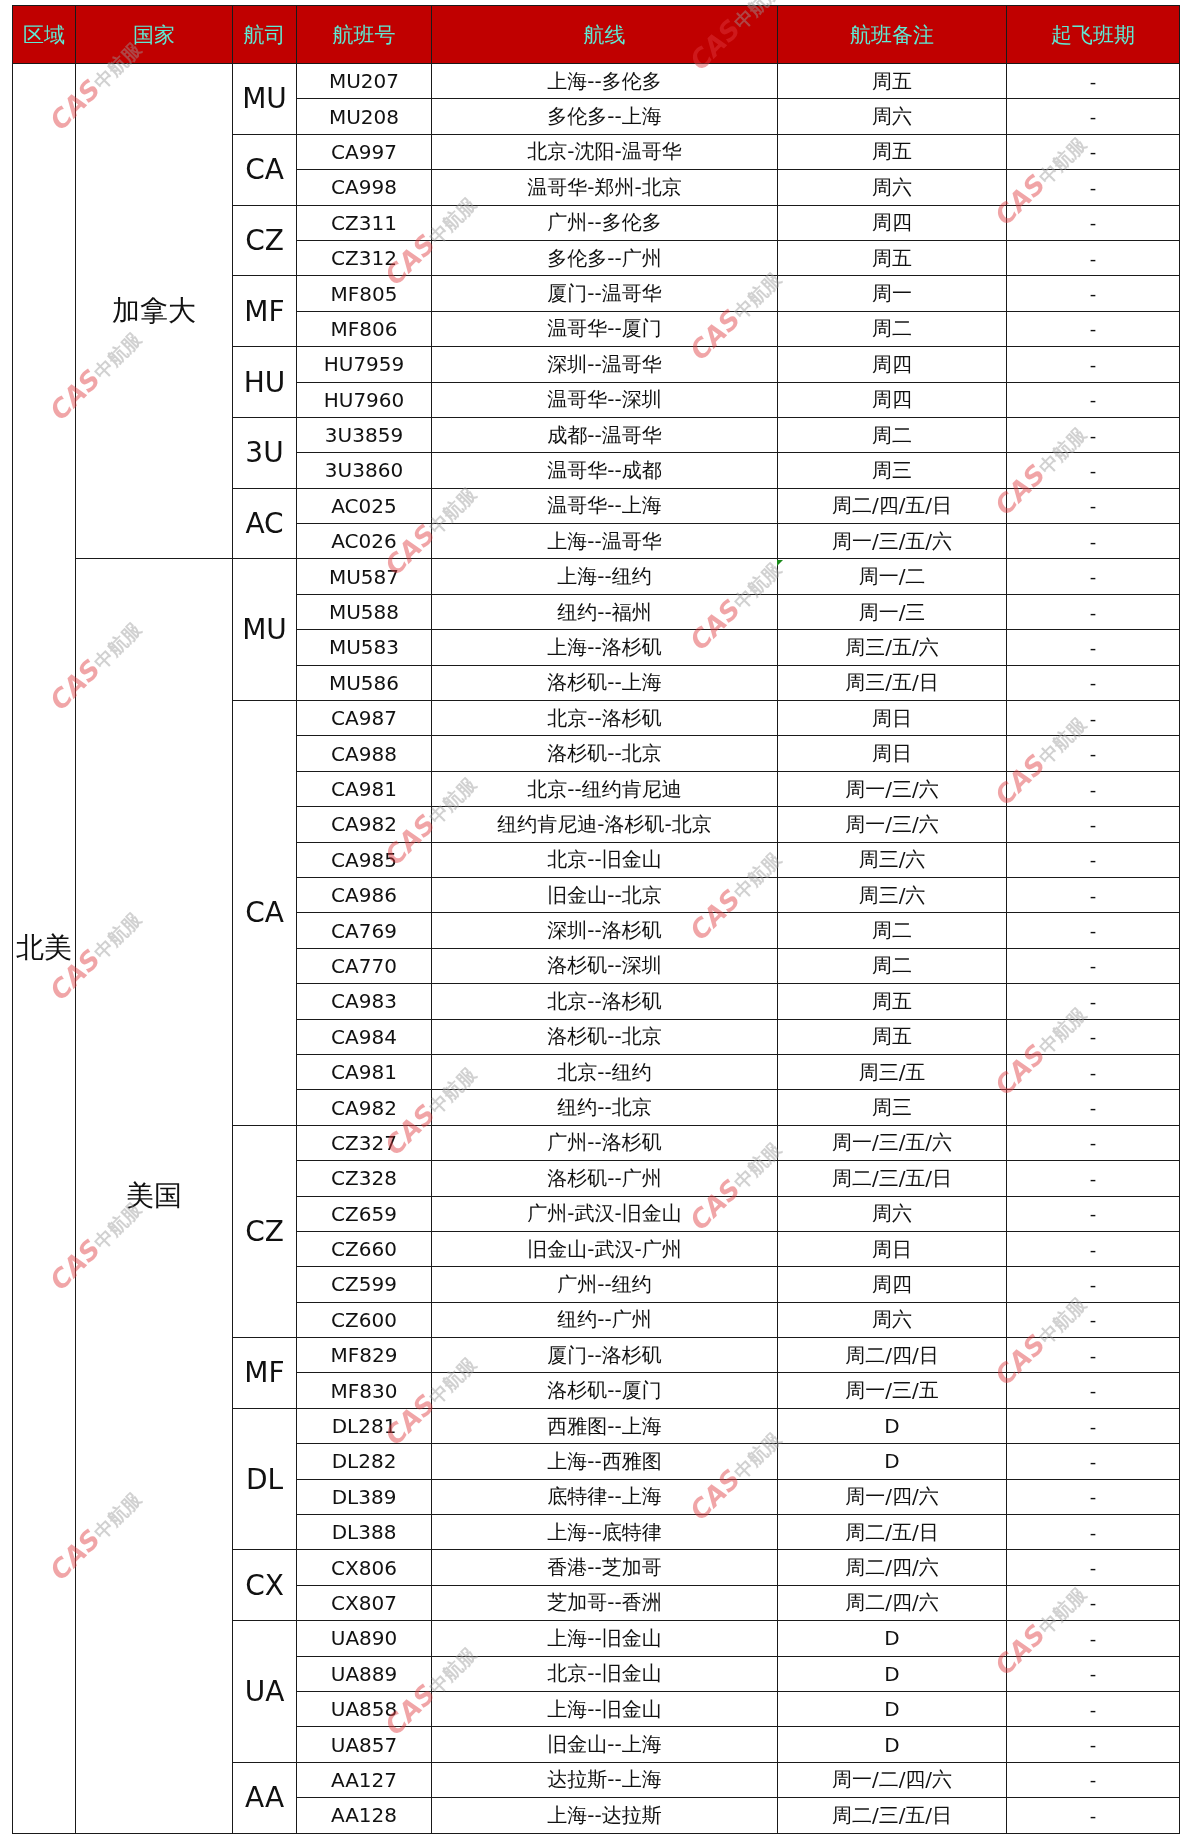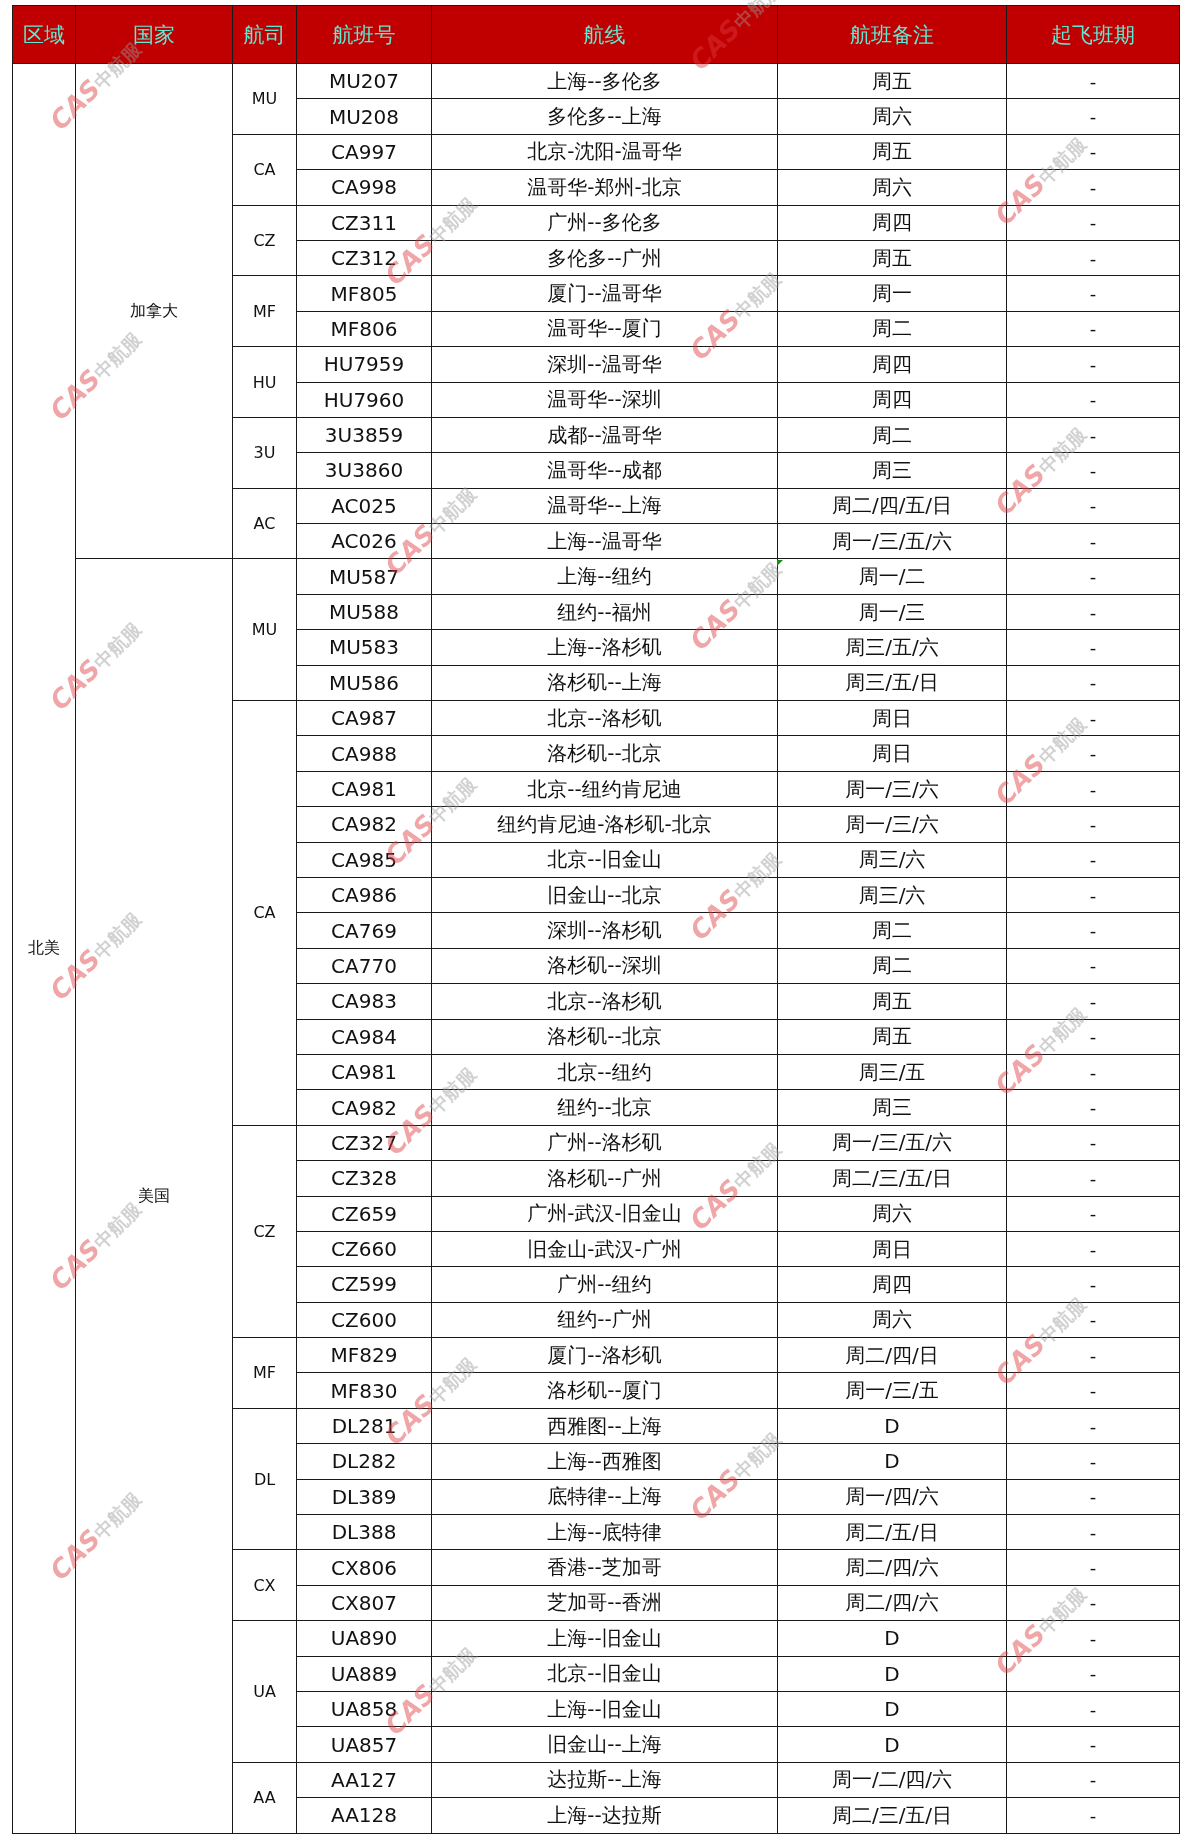--- a/index.html
+++ b/index.html
@@ -4,21 +4,21 @@
 <style>
   html, body { margin:0; padding:0; background:#ffffff; }
   body { width:1189px; height:1846px; position:relative; overflow:hidden;
          font-family:"DejaVu Sans","Liberation Sans",sans-serif; }
   #sheet { position:absolute; left:12px; top:5px; width:1167px; }
   table { border-collapse:collapse; table-layout:fixed; width:1167px; }
   th, td { border:1.5px solid #1a1a1a; text-align:center; vertical-align:middle;
            padding:0; overflow:hidden; white-space:nowrap; }
   th { background:#c00000; color:#5eead4; font-weight:normal; font-size:21px; height:57px; }
   td { height:34.4px; font-size:20px; color:#111; }
-  td.region, td.country, td.airline { font-size:16px; }
+  td.region, td.country, td.airline { font-size:28px; }
   td.remark { font-size:18px; }
   .wm { position:absolute; transform:rotate(-45deg); transform-origin:left center;
         pointer-events:none; white-space:nowrap; opacity:0.45; }
   .wm .c { color:#e0393e; font-style:italic; font-weight:bold; font-size:26px; font-family:"DejaVu Sans",sans-serif; }
   .wm .t { color:#9a9a9a; font-size:19px; font-weight:bold; }
   .greenmark { position:absolute; width:0; height:0; border-top:6px solid #1a8a1a; border-right:6px solid transparent; }
 </style>
 </head>
 <body>
 

